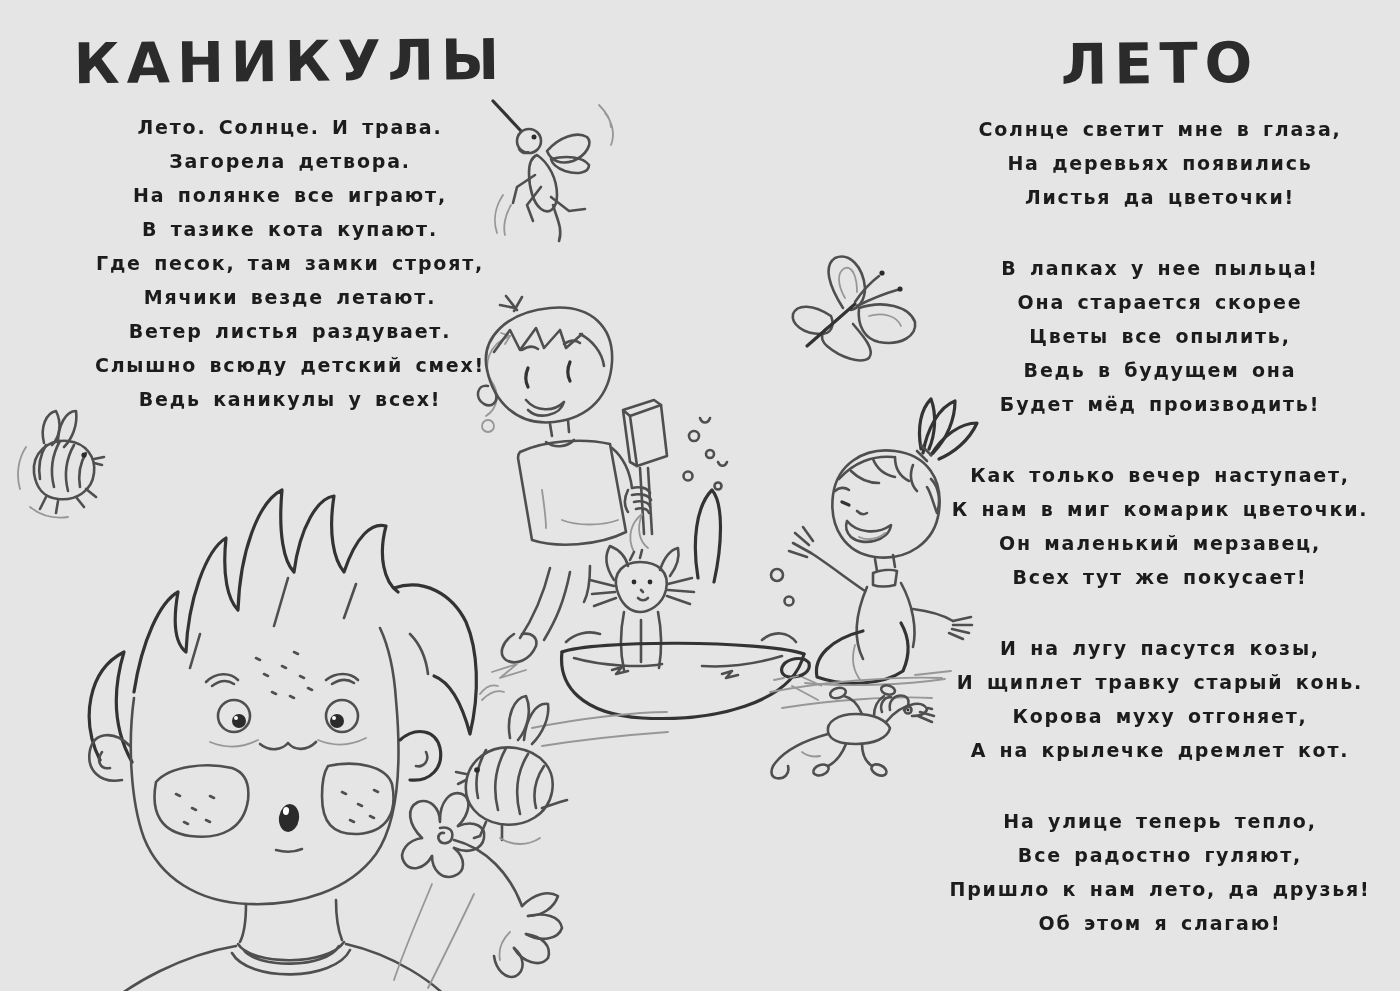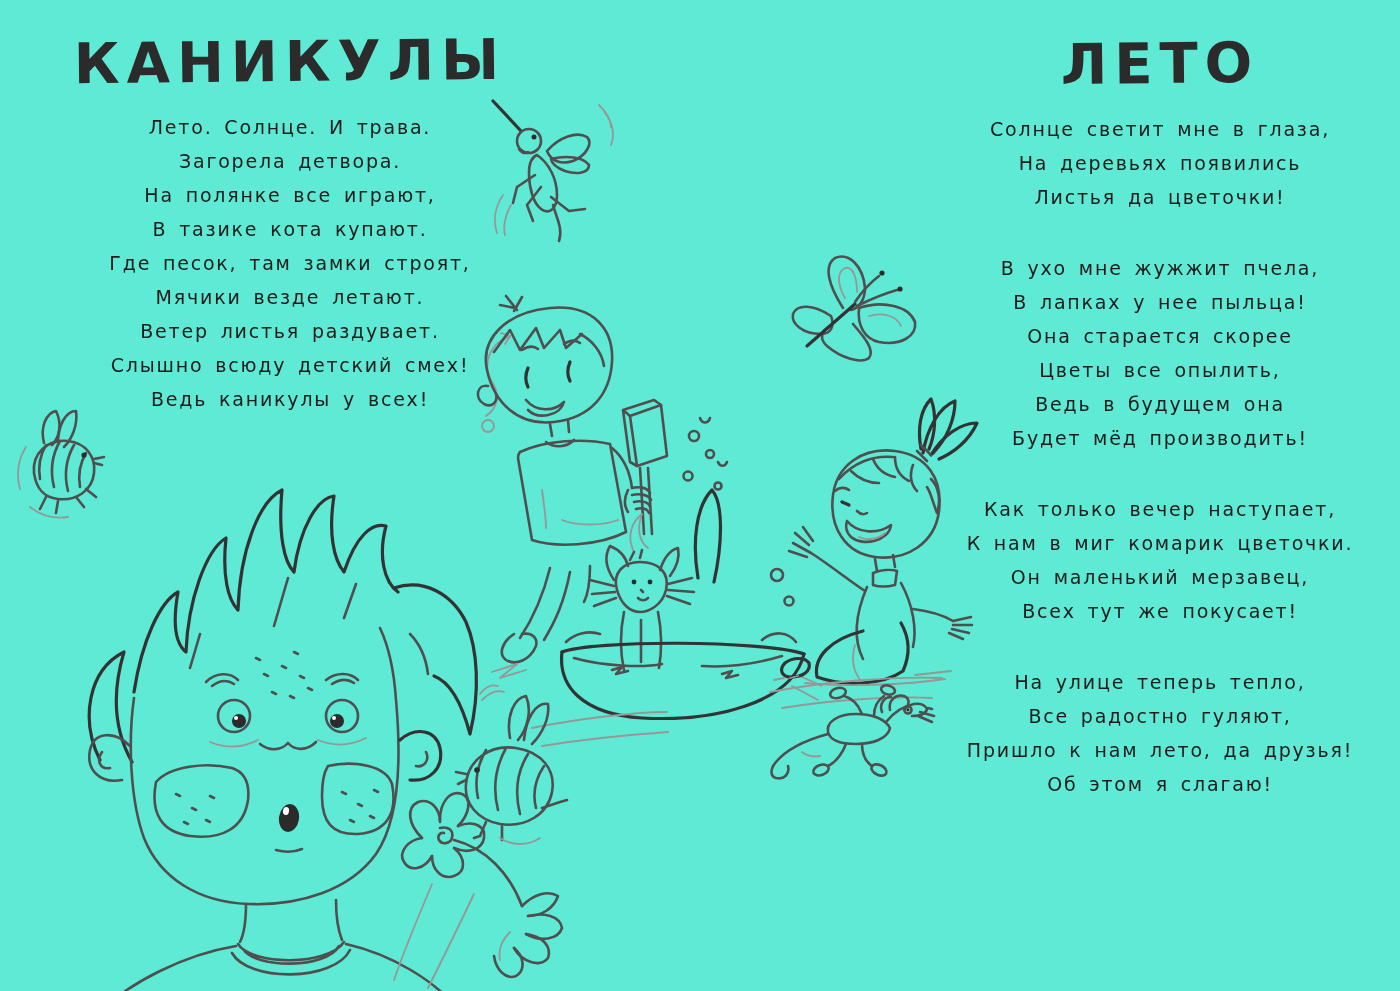--- a/index.html
+++ b/index.html
@@ -1,28 +1,28 @@
 <!DOCTYPE html>
 <html><head>
 <meta charset="utf-8">
 <style>
   html,body{margin:0;padding:0;background:#ffffff;}
   .page{
-    position:relative; width:1400px; height:991px; background:#5eead4; overflow:hidden;
+    position:relative; width:1400px; height:991px; background:#e5e5e5; overflow:hidden;
     font-family:"DejaVu Sans","Liberation Sans",sans-serif; color:#1d1d1d;
   }
   .poem{position:absolute; text-align:center;}
   .poem-left{left:55px; top:24px; width:470px;}
   .poem-right{left:925px; top:26px; width:470px;}
   .poem-title{
     margin:0 0 10px 0; font-size:56px; font-weight:bold; letter-spacing:7px;
     color:#2b2b2b; transform:rotate(-0.6deg); line-height:76px;
   }
   .line{
-    margin:0; font-size:19px; font-weight:normal; line-height:34px;
+    margin:0; font-size:19px; font-weight:bold; line-height:34px;
     letter-spacing:1.8px; word-spacing:4px; color:#1c1c1c; white-space:nowrap;
   }
   .stanza{margin:0 0 37px 0;}
   .stanza:last-child{margin-bottom:0;}
   .illo{position:absolute;}
   .s{fill:none;stroke:#4f4f4f;stroke-width:2.6;stroke-linecap:round;stroke-linejoin:round;}
   .sd{fill:none;stroke:#333333;stroke-width:3.2;stroke-linecap:round;stroke-linejoin:round;}
   .sl{fill:none;stroke:#979797;stroke-width:1.8;stroke-linecap:round;stroke-linejoin:round;}
   .f{fill:#2b2b2b;stroke:none;}
   .fw{fill:#ffffff;stroke:none;}
@@ -48,32 +48,37 @@
   </section>
 
   <section class="poem poem-right">
     <h1 class="poem-title">ЛЕТО</h1>
     <div class="stanza">
       <p class="line">Солнце светит мне в глаза,</p>
       <p class="line">На деревьях появились</p>
       <p class="line">Листья да цветочки!</p>
     </div>
     <div class="stanza">
-      <p class="line">В ухо мне жужжит пчела,</p>
       <p class="line">В лапках у нее пыльца!</p>
       <p class="line">Она старается скорее</p>
       <p class="line">Цветы все опылить,</p>
       <p class="line">Ведь в будущем она</p>
       <p class="line">Будет мёд производить!</p>
     </div>
     <div class="stanza">
       <p class="line">Как только вечер наступает,</p>
       <p class="line">К нам в миг комарик цветочки.</p>
       <p class="line">Он маленький мерзавец,</p>
       <p class="line">Всех тут же покусает!</p>
+    </div>
+    <div class="stanza">
+      <p class="line">И на лугу пасутся козы,</p>
+      <p class="line">И щиплет травку старый конь.</p>
+      <p class="line">Корова муху отгоняет,</p>
+      <p class="line">А на крылечке дремлет кот.</p>
     </div>
     <div class="stanza">
       <p class="line">На улице теперь тепло,</p>
       <p class="line">Все радостно гуляют,</p>
       <p class="line">Пришло к нам лето, да друзья!</p>
       <p class="line">Об этом я слагаю!</p>
     </div>
   </section>
 
   <svg class="illo" style="left:455px;top:75px;" width="195" height="175" viewBox="0 0 195 175">

